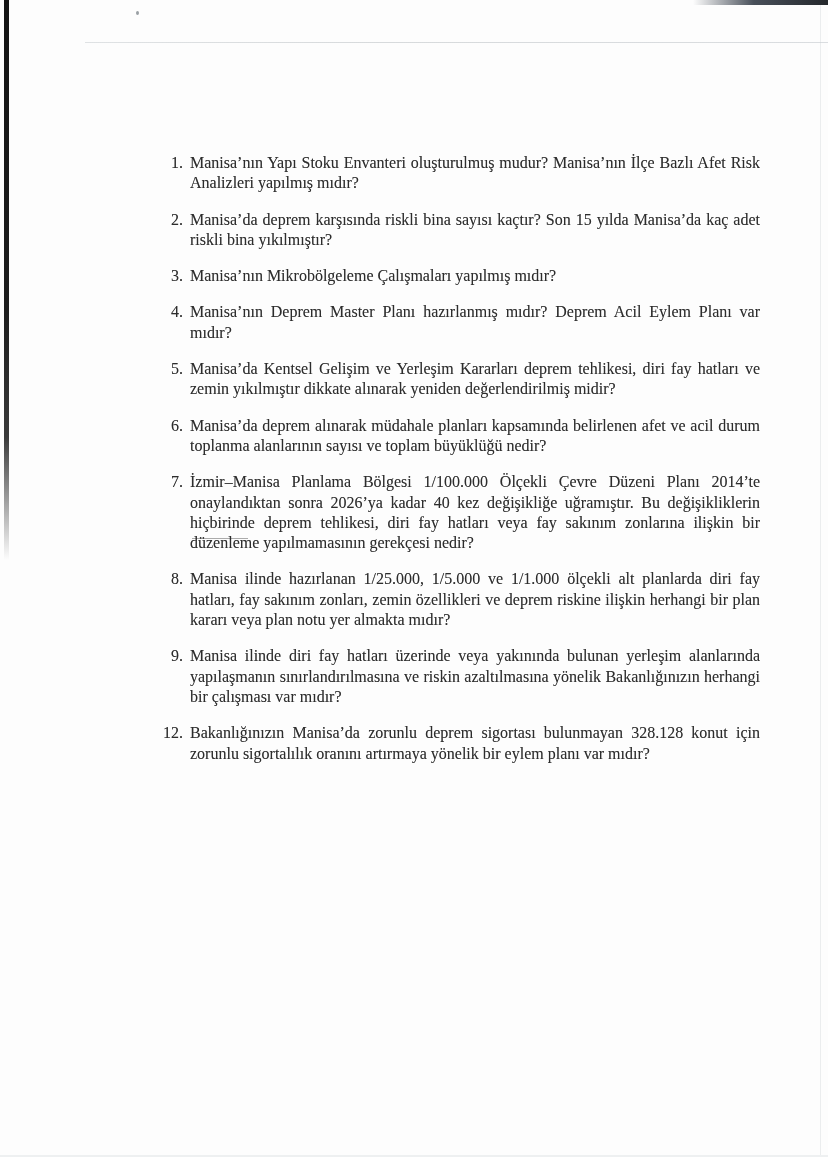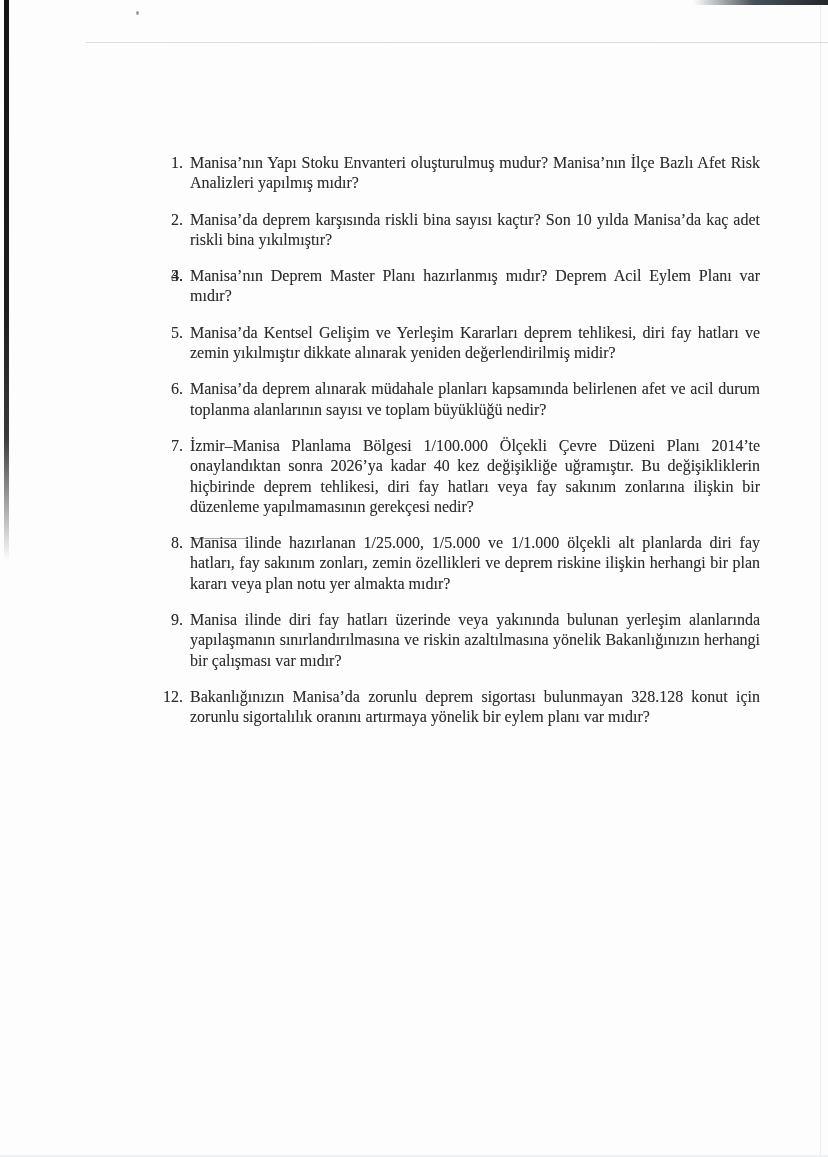--- a/index.html
+++ b/index.html
@@ -111,25 +111,26 @@
 
 <div class="content">
 
   <div class="item">
     <span class="num">1.</span>
     <span class="txt">Manisa’nın Yapı Stoku Envanteri oluşturulmuş mudur? Manisa’nın İlçe Bazlı Afet Risk Analizleri yapılmış mıdır?</span>
   </div>
 
   <div class="item">
     <span class="num">2.</span>
-    <span class="txt">Manisa’da deprem karşısında riskli bina sayısı kaçtır? Son 10 yılda Manisa’da kaç adet riskli bina yıkılmıştır?</span>
+    <span class="txt">Manisa’da deprem karşısında riskli bina sayısı kaçtır? Son 15 yılda Manisa’da kaç adet riskli bina yıkılmıştır?</span>
   </div>
 
   <div class="item">
     <span class="num">3.</span>
+    <span class="txt">Manisa’nın Mikrobölgeleme Çalışmaları yapılmış mıdır?</span>
   </div>
 
   <div class="item">
     <span class="num">4.</span>
     <span class="txt">Manisa’nın Deprem Master Planı hazırlanmış mıdır? Deprem Acil Eylem Planı var mıdır?</span>
   </div>
 
   <div class="item">
     <span class="num">5.</span>
     <span class="txt">Manisa’da Kentsel Gelişim ve Yerleşim Kararları deprem tehlikesi, diri fay hatları ve zemin yıkılmıştır dikkate alınarak yeniden değerlendirilmiş midir?</span>

